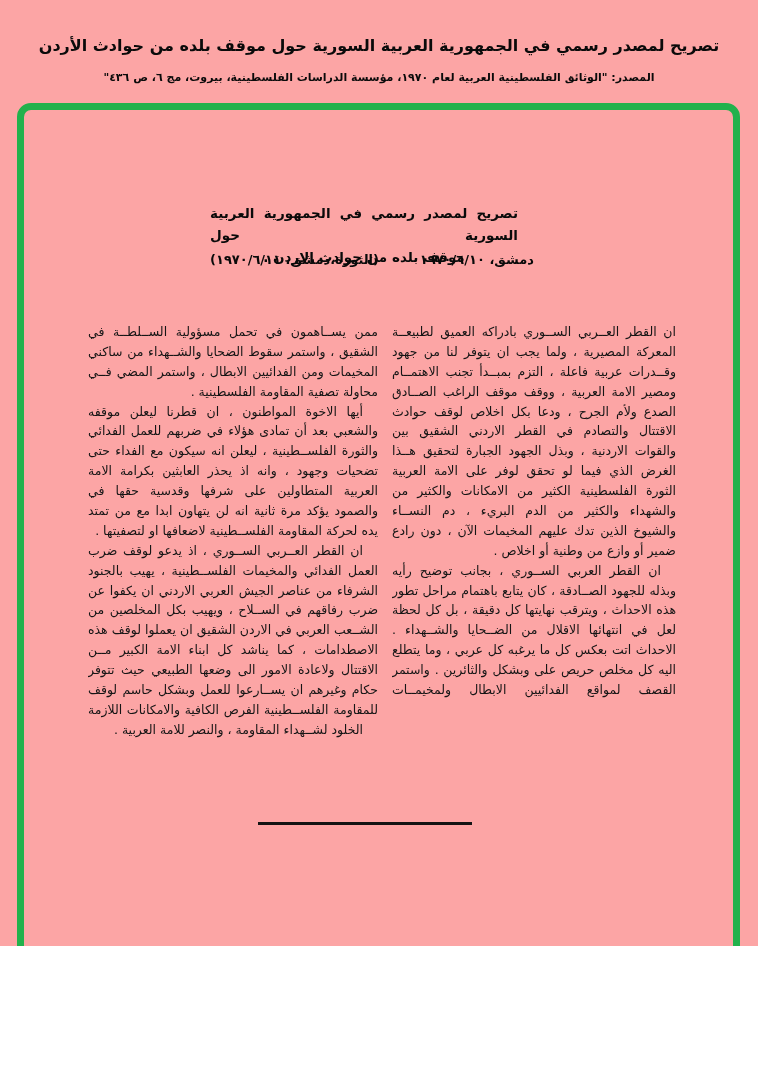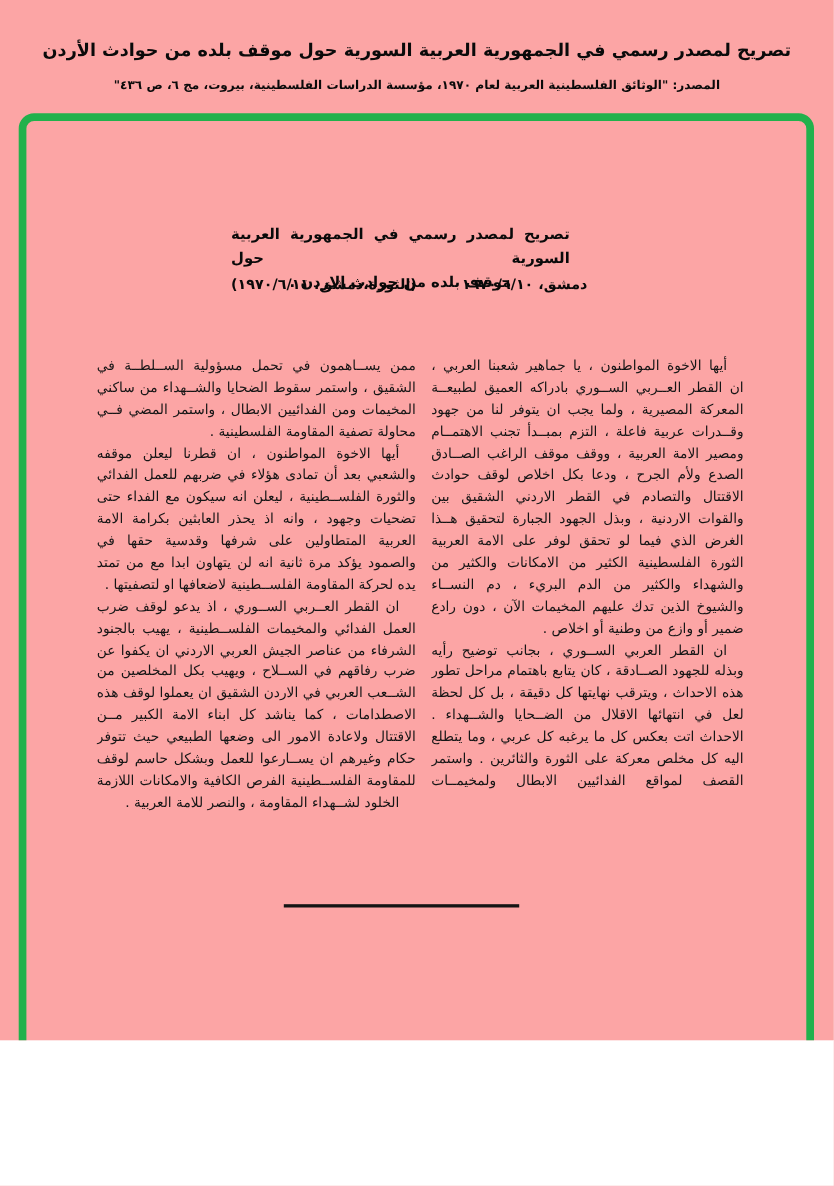--- a/index.html
+++ b/index.html
@@ -64,39 +64,38 @@
     <div class="t1">تصريح لمصدر رسمي في الجمهورية العربية السورية حول</div>
     <div class="t2">موقف بلده من حوادث الاردن .</div>
   </div>
 
   <div id="dateline">
     <span>دمشق، ١٩٧٠/٦/١٠</span>
     <span>(الثورة،دمشق، ١٩٧٠/٦/١١)</span>
   </div>
 
   <div id="col-right" class="column">
-      <div class="line indent">أيها الاخوة المواطنون ، يا جماهير شعبنا العربي ،</div>
       <div class="line">ان القطر العــربي الســوري بادراكه العميق لطبيعــة</div>
       <div class="line">المعركة المصيرية ، ولما يجب ان يتوفر لنا من جهود مشتركة</div>
       <div class="line">وقــدرات عربية فاعلة ، التزم بمبــدأ تجنب الاهتمــام</div>
       <div class="line">ومصير الامة العربية ، ووقف موقف الراغب الصــادق بدعم</div>
       <div class="line">الصدع ولأم الجرح ، ودعا بكل اخلاص لوقف حوادث</div>
       <div class="line">الاقتتال والتصادم في القطر الاردني الشقيق بين الفدائيين</div>
       <div class="line">والقوات الاردنية ، وبذل الجهود الجبارة لتحقيق هــذا</div>
       <div class="line">الغرض الذي فيما لو تحقق لوفر على الامة العربية وعلى</div>
       <div class="line">الثورة الفلسطينية الكثير من الامكانات والكثير من الضحايا</div>
       <div class="line">والشهداء والكثير من الدم البريء ، دم النســاء والأطفال</div>
       <div class="line">والشيوخ الذين تدك عليهم المخيمات الآن ، دون رادع من</div>
       <div class="line end">ضمير أو وازع من وطنية أو اخلاص .</div>
       <div class="line indent">ان القطر العربي الســوري ، بجانب توضيح رأيه ورغبته</div>
       <div class="line">وبذله للجهود الصــادقة ، كان يتابع باهتمام مراحل تطور</div>
       <div class="line">هذه الاحداث ، ويترقب نهايتها كل دقيقة ، بل كل لحظة ،</div>
       <div class="line">لعل في انتهائها الاقلال من الضــحايا والشــهداء . ولكــن</div>
       <div class="line">الاحداث اتت بعكس كل ما يرغبه كل عربي ، وما يتطلع</div>
-      <div class="line">اليه كل مخلص معركة على الثورة والثائرين . واستمر</div>
+      <div class="line">اليه كل مخلص حريص على وبشكل والثائرين . واستمر</div>
       <div class="line">القصف لمواقع الفدائيين الابطال ولمخيمــات الفلســطينيين</div>
     </div>
   <div id="col-left" class="column">
       <div class="line">ممن يســاهمون في تحمل مسؤولية الســلطــة في الاردن</div>
       <div class="line">الشقيق ، واستمر سقوط الضحايا والشــهداء من ساكني</div>
       <div class="line">المخيمات ومن الفدائيين الابطال ، واستمر المضي فــي</div>
       <div class="line end">محاولة تصفية المقاومة الفلسطينية .</div>
       <div class="line indent">أيها الاخوة المواطنون ، ان قطرنا ليعلن موقفه الرسمي</div>
       <div class="line">والشعبي بعد أن تمادى هؤلاء في ضربهم للعمل الفدائي</div>
       <div class="line">والثورة الفلســطينية ، ليعلن انه سيكون مع الفداء حتى</div>

